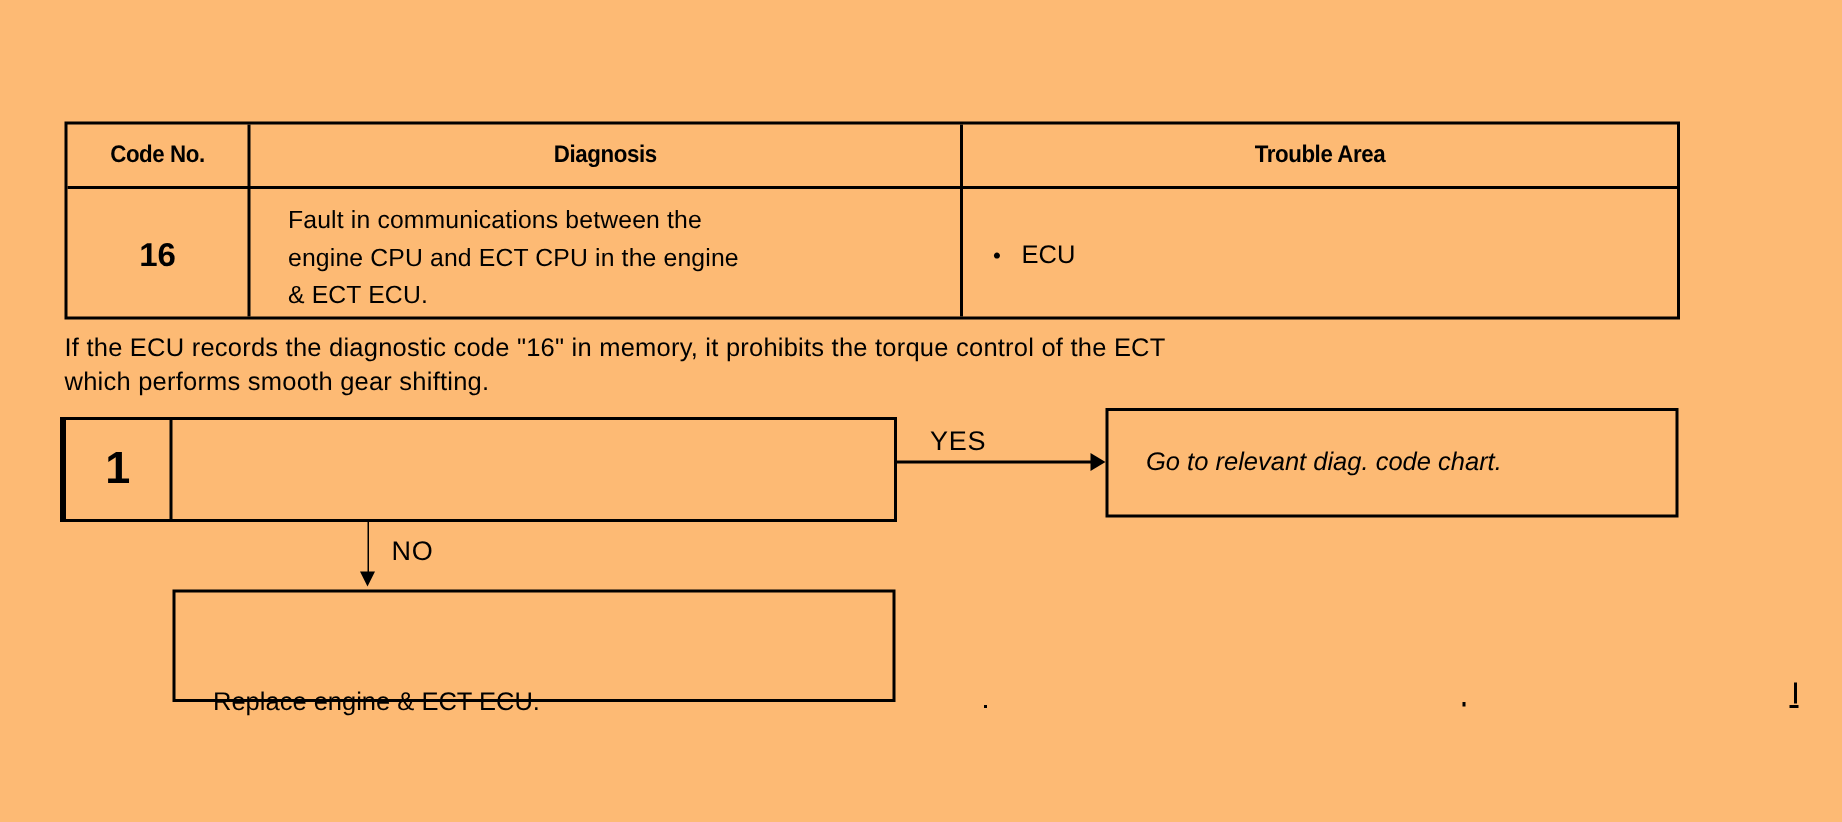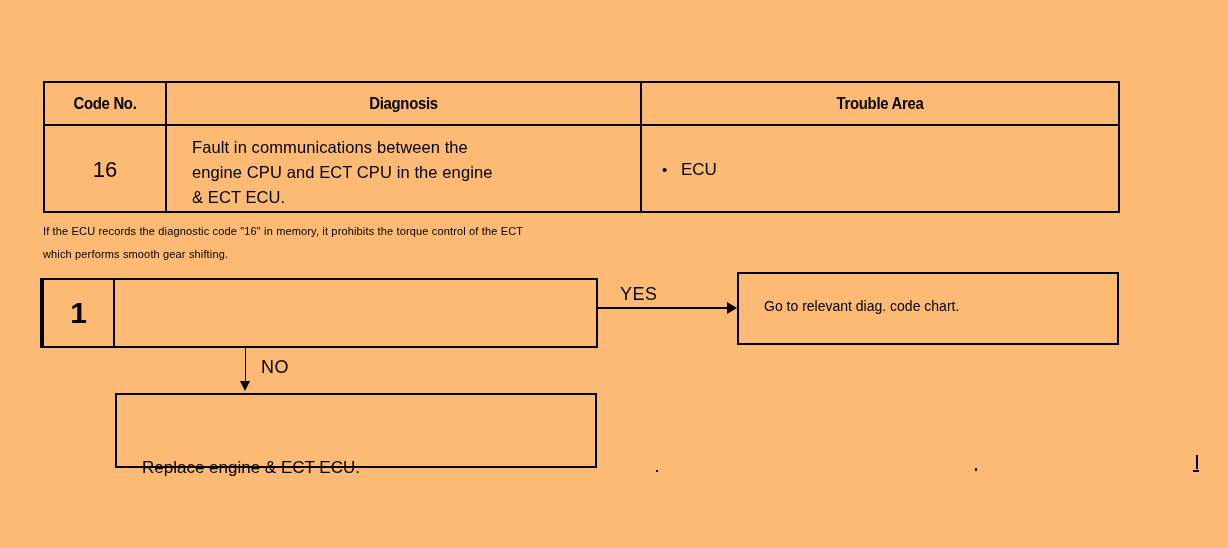--- a/index.html
+++ b/index.html
@@ -67,21 +67,21 @@
 
   #cell-code-value {
     position: absolute;
     left: 0;
     top: 43px;
     width: 120px;
     height: 87px;
     line-height: 87px;
     text-align: center;
     font-size: 22px;
-    font-weight: normal;
+    font-weight: bold;
   }
   #cell-diagnosis {
     position: absolute;
     left: 122px;
     top: 43px;
     width: 473px;
     height: 87px;
     padding: 9px 0 0 25px;
     box-sizing: border-box;
     font-size: 16.5px;
@@ -111,21 +111,21 @@
     font-size: 15px;
     vertical-align: baseline;
   }
 
   
   #note {
     position: absolute;
     left: 43px;
     top: 220px;
     width: 1120px;
-    font-size: 11px;
+    font-size: 17px;
     line-height: 23px;
     letter-spacing: 0.15px;
   }
   #note div { white-space: nowrap; }
 
   
   #step-1 {
     position: absolute;
     left: 40px;
     top: 278px;
@@ -194,22 +194,23 @@
     top: 272px;
     width: 382px;
     height: 73px;
     border: 2px solid #000;
     box-sizing: border-box;
   }
   #box-goto-text {
     position: absolute;
     left: 25px;
     top: 24px;
-    font-size: 14px;
+    font-size: 17px;
     white-space: nowrap;
+    font-style: italic;
   }
 
   
   #no-line {
     position: absolute;
     left: 245px;
     top: 348px;
     width: 1px;
     height: 38px;
     background: #000;

